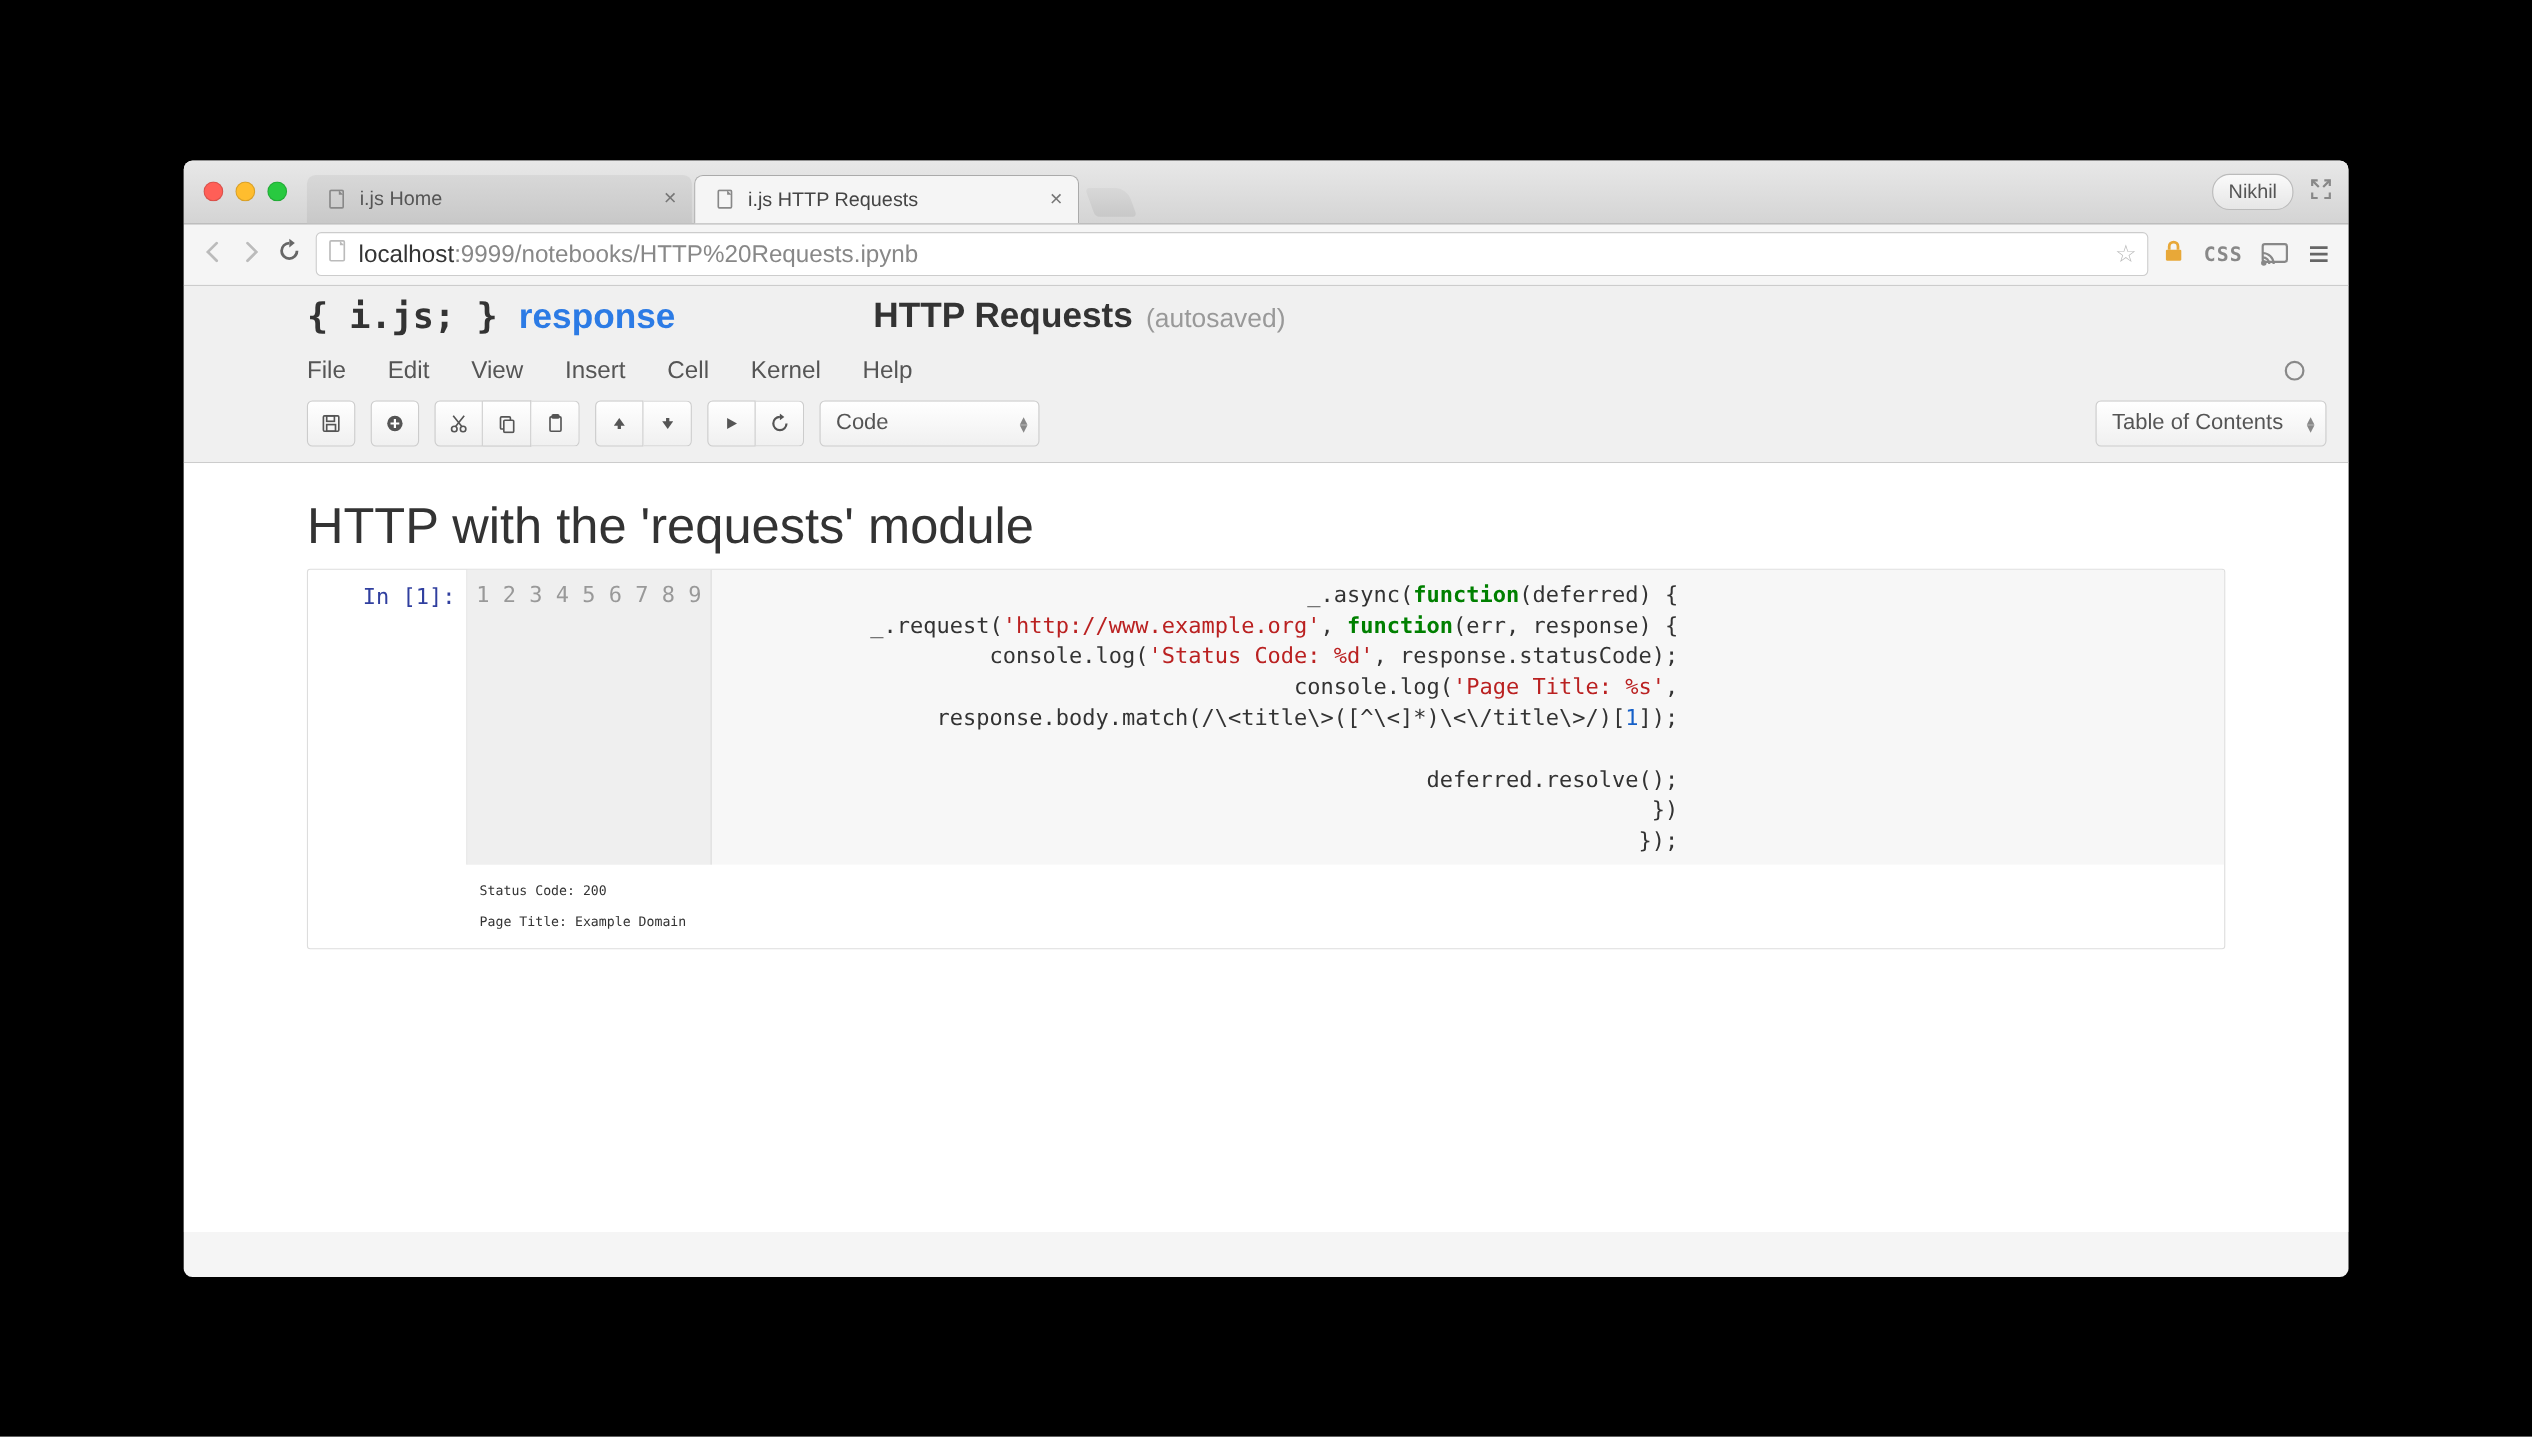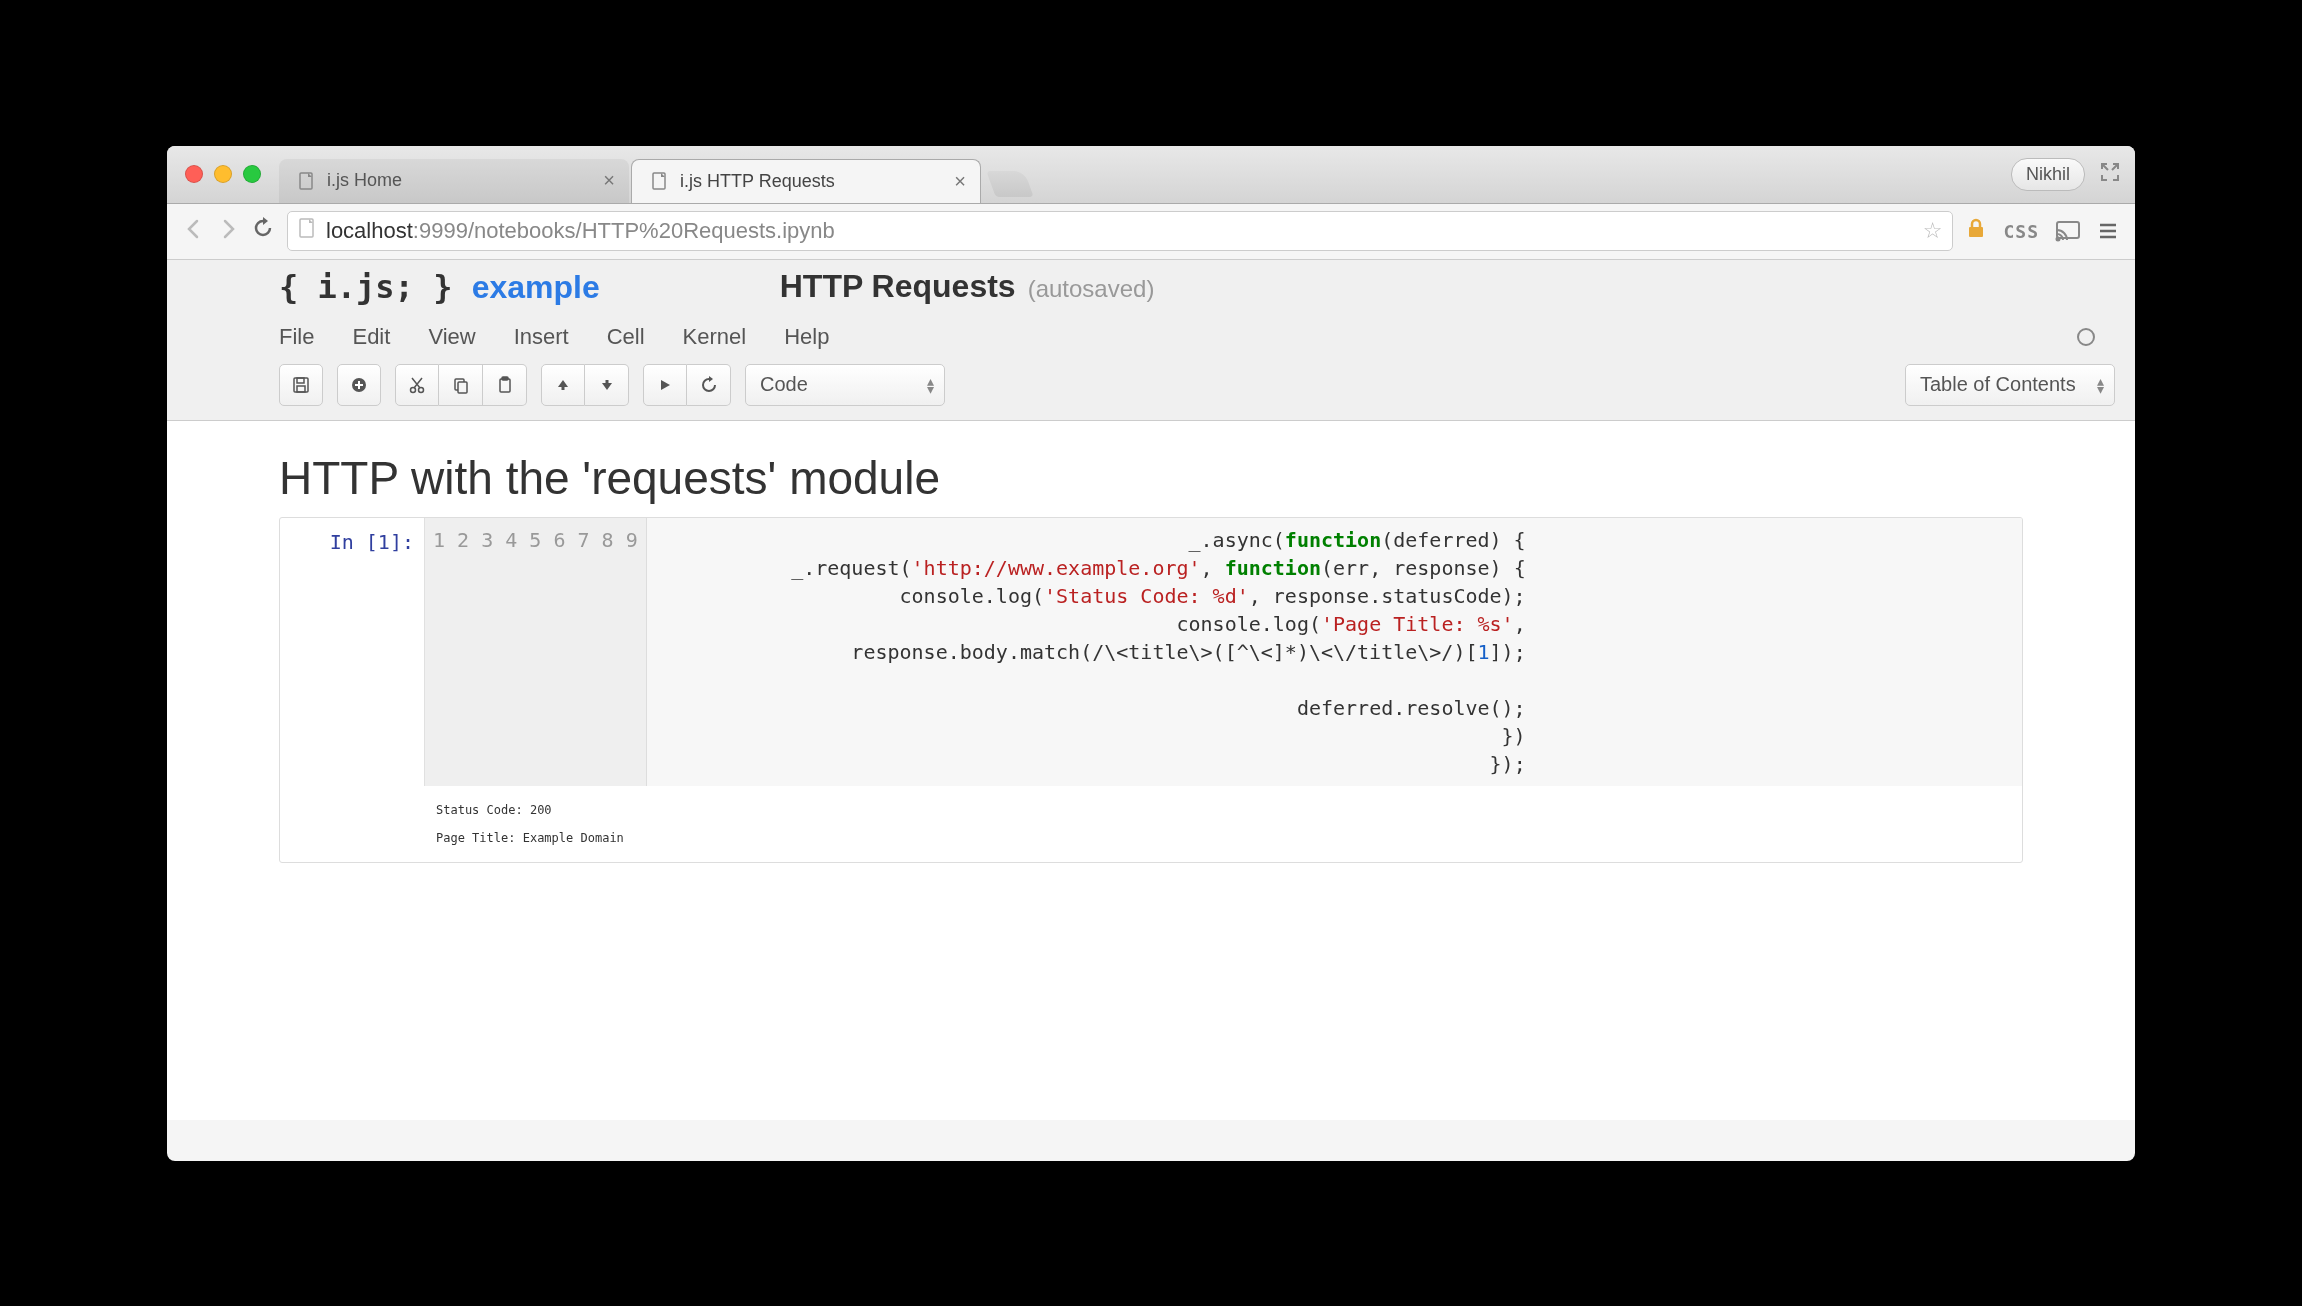--- a/index.html
+++ b/index.html
@@ -240,21 +240,21 @@
             <line x1="3" y1="17" x2="19" y2="17"></line>
           </svg>
       </span>
     </div>
   </div>
 
   <div class="notebook-header">
     <div class="nb-top">
       <span class="brand">
         <span>{ i.js; }</span>
-        <span class="nb">example</span>
+        <span class="nb">response</span>
       </span>
       <span class="nb-title-wrap">
         <span class="nb-title">HTTP Requests</span>
         <span class="autosaved">(autosaved)</span>
       </span>
     </div>
 
     <div class="menubar">
       <span>File</span>
       <span>Edit</span>

